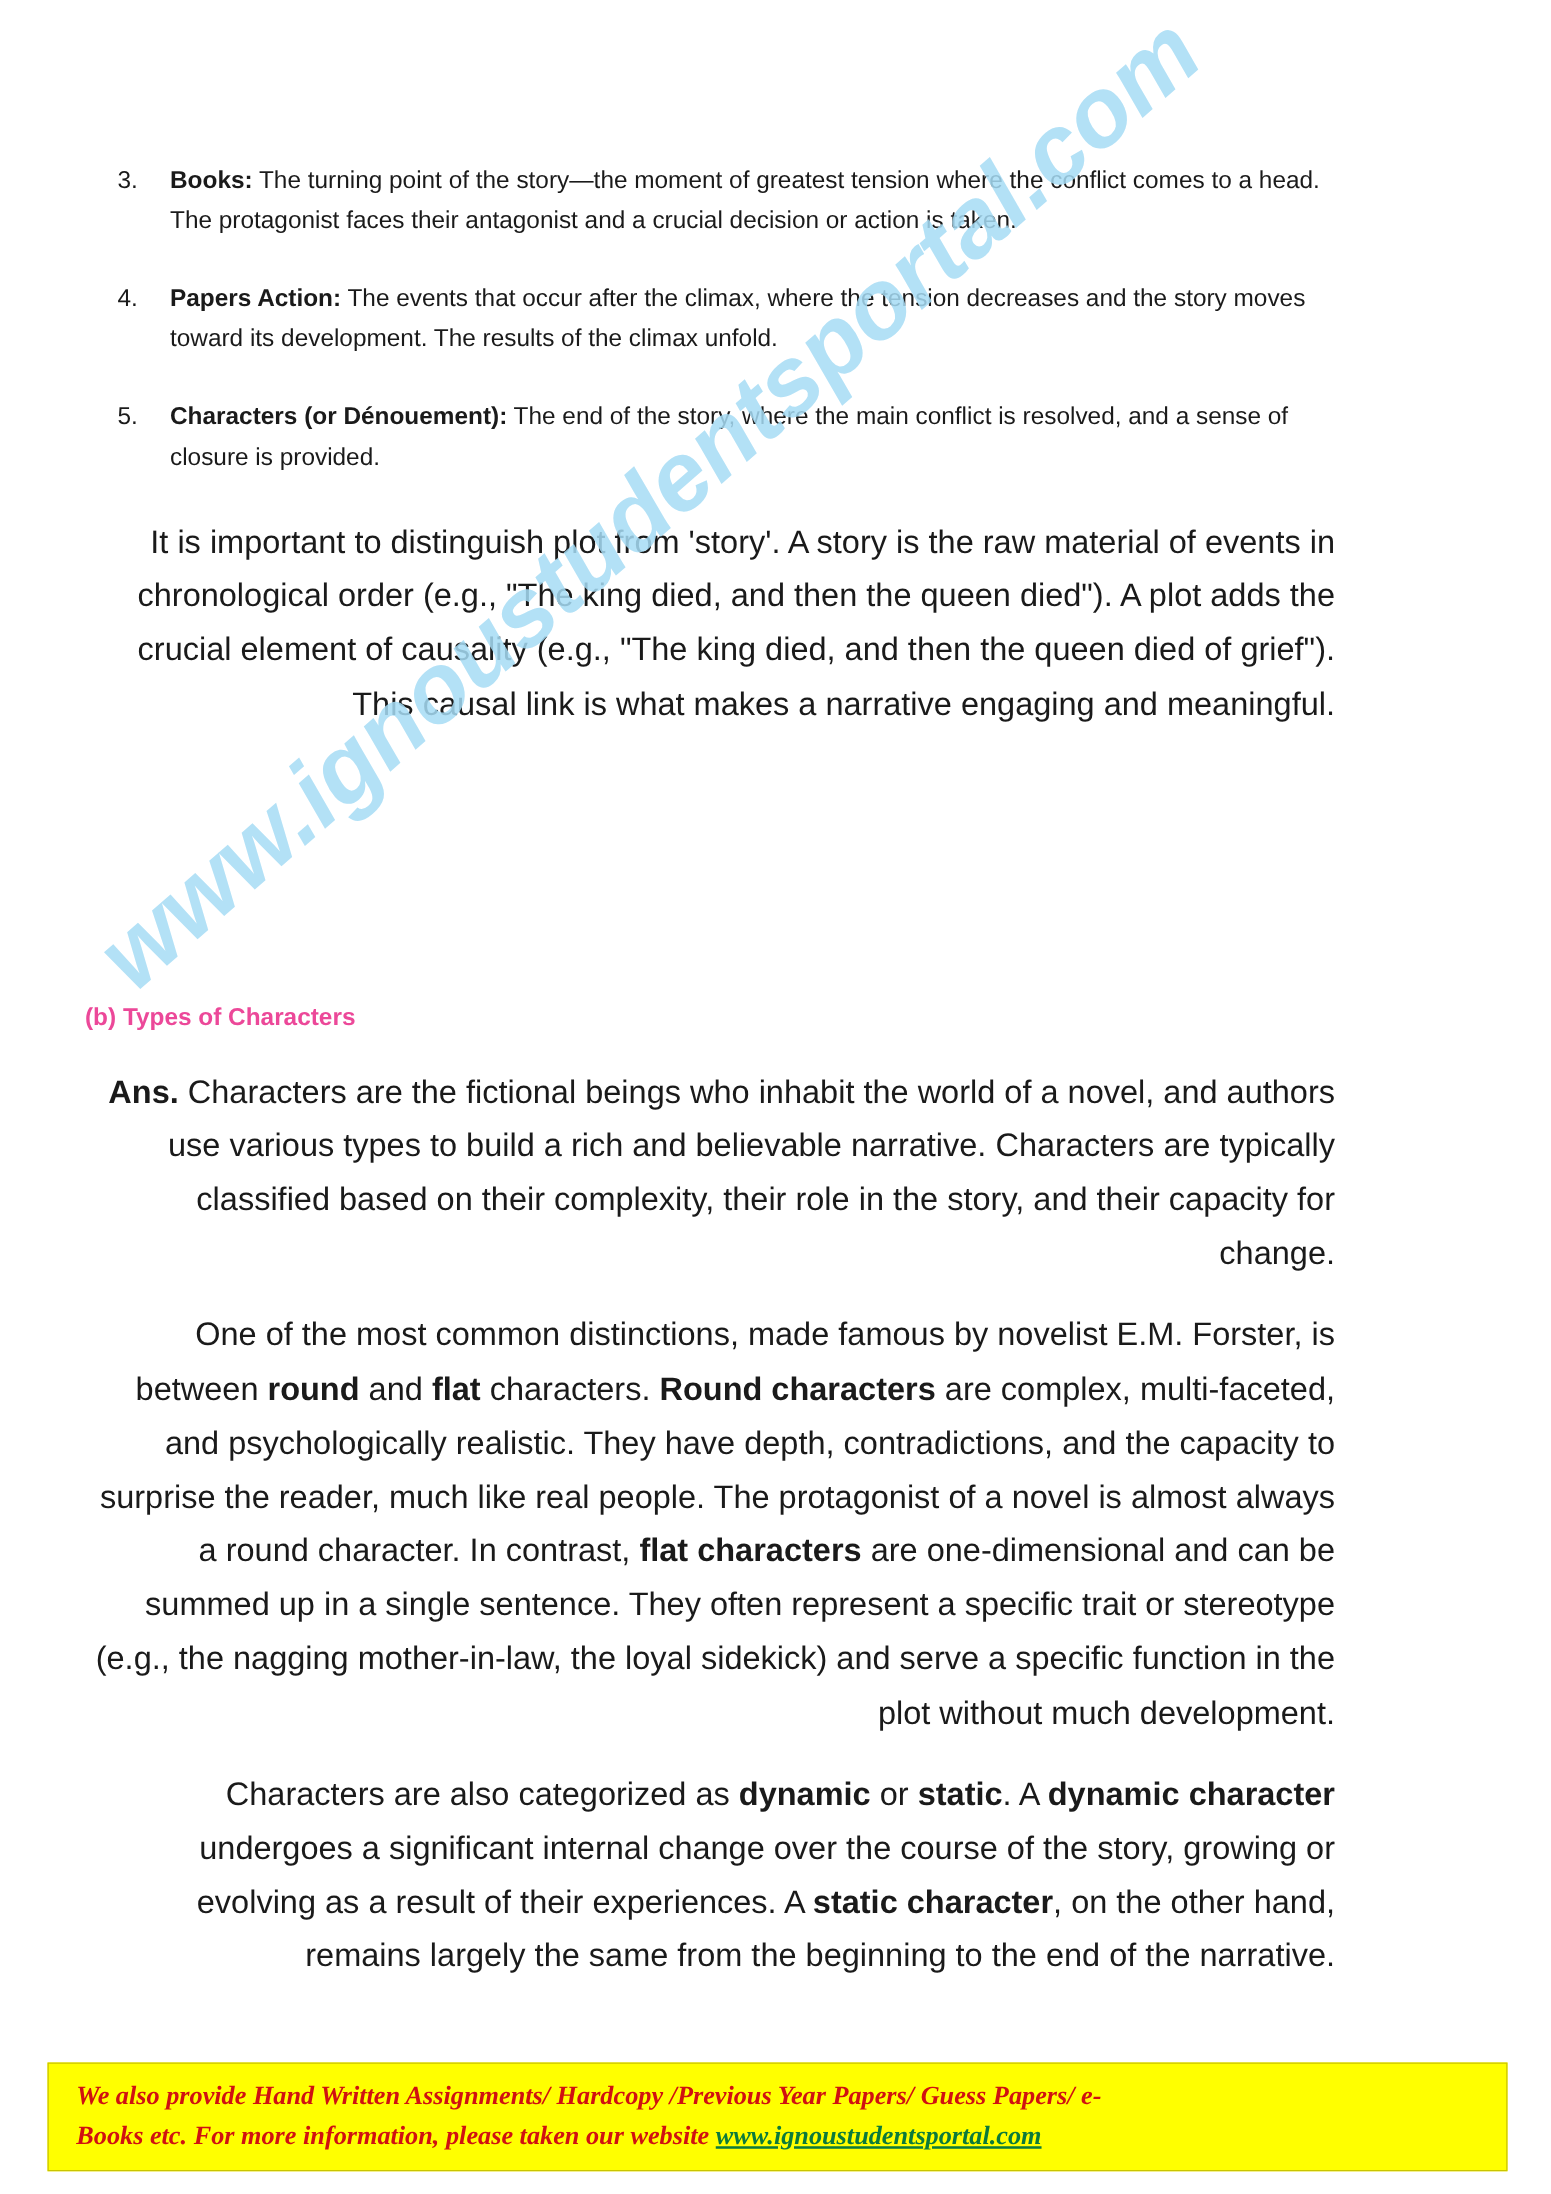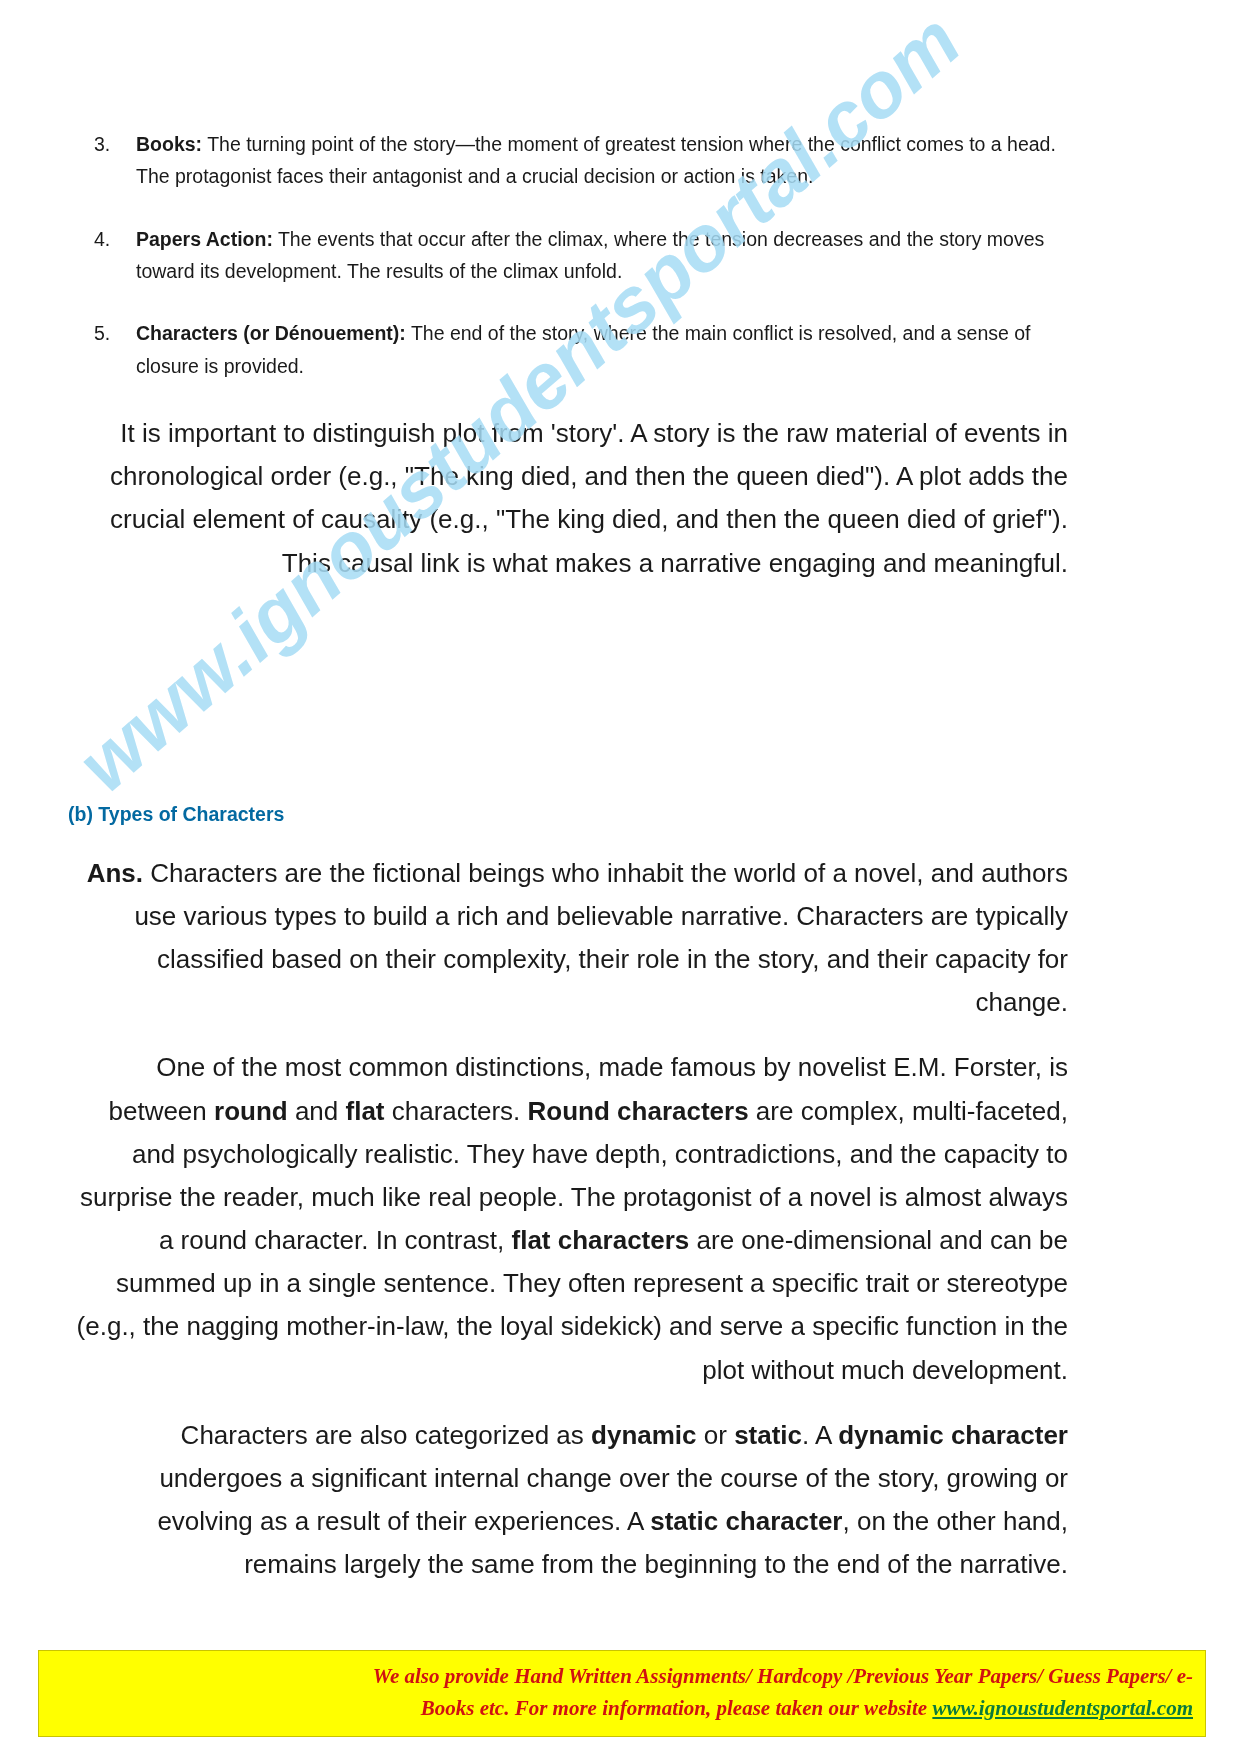--- a/index.html
+++ b/index.html
@@ -52,21 +52,21 @@
     color: #1a1a1a;
     text-align: right;
   }
   .bold {
     font-weight: bold;
   }
   .section-heading {
     font-size: 19.5px;
     font-weight: bold;
     margin: 0 0 26px 0;
-    color: #0369a1;
+    color: #ec4899;
   }
   .gap-block {
     height: 196px;
   }
   .watermark {
     position: absolute;
     left: 50px;
     top: 300px;
     width: 1020px;
     height: 920px;
@@ -90,21 +90,21 @@
   }
   .footer {
     position: absolute;
     left: 38px;
     bottom: 18px;
     width: 1168px;
     background: #ffff00;
     border: 1px solid #c9c400;
     box-sizing: border-box;
     padding: 10px 12px 12px 22px;
-    text-align: right;
+    text-align: left;
   }
   .footer-line {
     font-family: "Liberation Serif", serif;
     font-style: italic;
     font-weight: bold;
     font-size: 21px;
     color: #d01111;
     line-height: 1.5;
   }
   .footer-link {

